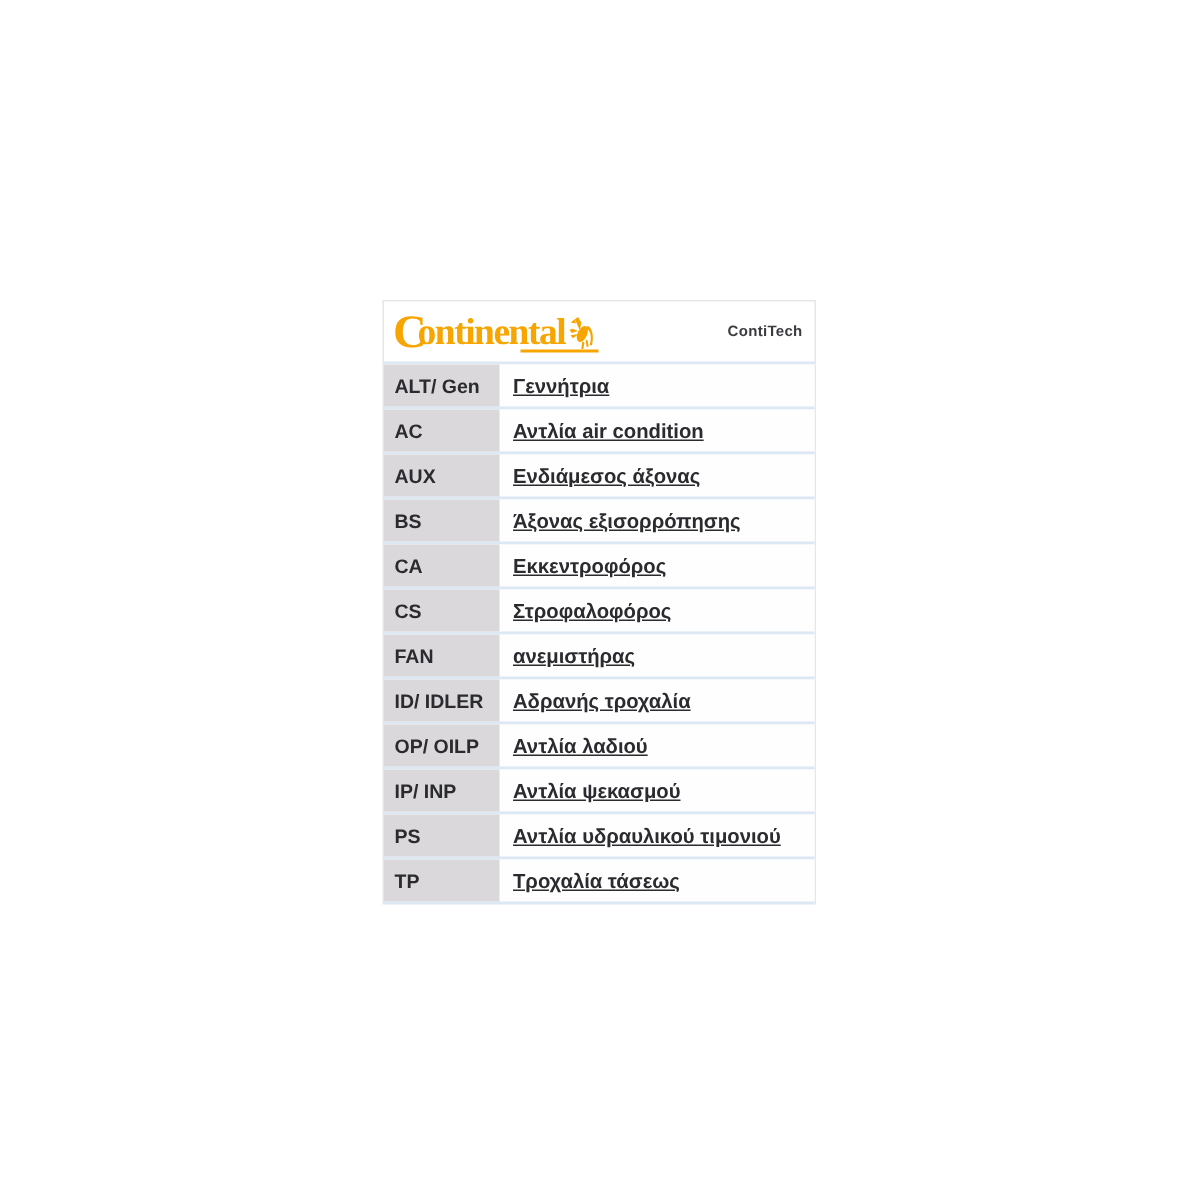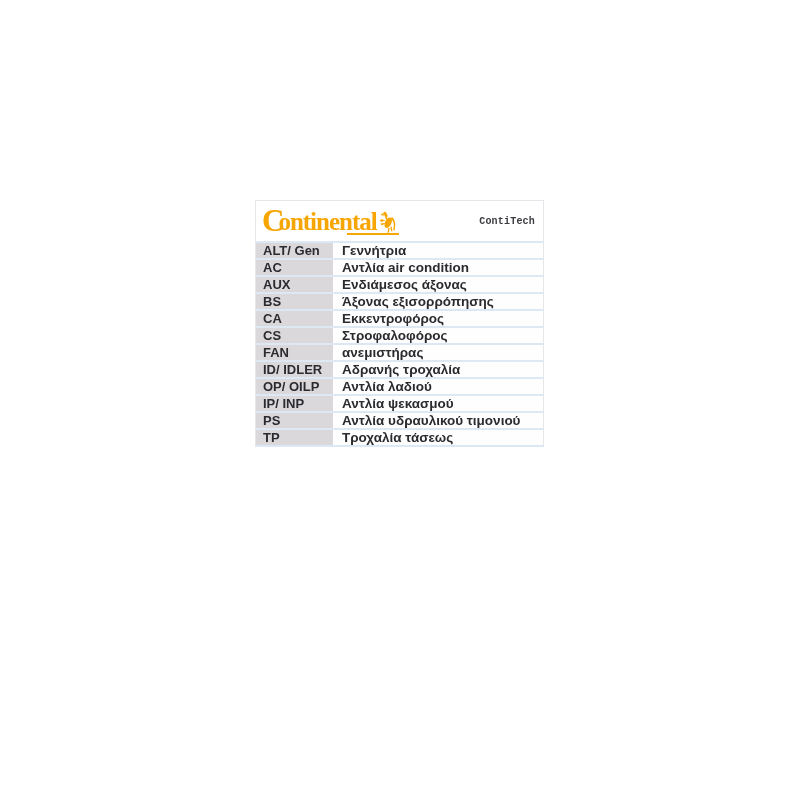--- a/index.html
+++ b/index.html
@@ -27,30 +27,30 @@
     display:flex;align-items:center;justify-content:space-between;
     padding:0 8px 0 6px;
   }
   .logo{position:relative;display:flex;align-items:flex-end;color:var(--accent);
     font-family:"Liberation Serif","DejaVu Serif",serif;font-weight:bold;line-height:1;}
   .logo .big-c{font-size:31px;line-height:.82;}
   .logo .rest{font-size:25px;line-height:.9;margin-left:-6px;letter-spacing:-1px;}
   .horse{width:17px;height:24px;margin-left:2px;margin-bottom:0;}
   .horse path,.horse ellipse{fill:var(--accent);}
   .logo-underline{position:absolute;right:-3px;bottom:-1px;width:52px;height:2px;background:var(--accent);}
-  .subbrand{font-size:10px;font-weight:bold;color:var(--sub);letter-spacing:.2px;font-family:Liberation Mono, monospace;}
+  .subbrand{font-size:10px;font-weight:bold;color:var(--sub);letter-spacing:.2px;}
 
   
   .tbody{border-left:1px solid var(--tborder);border-right:1px solid var(--tborder);}
-  .row{display:flex;height:17px;border-bottom:2px solid var(--sep);background:#FDFEFD;}
+  .row{display:flex;height:30px;border-bottom:2px solid var(--sep);background:#FDFEFD;}
   .code{width:77px;flex:0 0 77px;background:var(--code-bg);
     display:flex;align-items:center;padding-left:7px;
     font-size:13px;font-weight:bold;color:var(--txt);white-space:nowrap;}
   .desc{flex:1;display:flex;align-items:center;padding-left:9px;
-    font-size:13.5px;font-weight:bold;color:var(--txt);white-space:nowrap;}
+    font-size:13.5px;font-weight:bold;color:var(--txt);white-space:nowrap;text-decoration:underline;}
 </style>
 </head>
 <body>
 
 <div class="canvas">
   <div class="sheet">
 
     <div class="sheet-header">
       <div class="logo">
         <span class="big-c">C</span>

